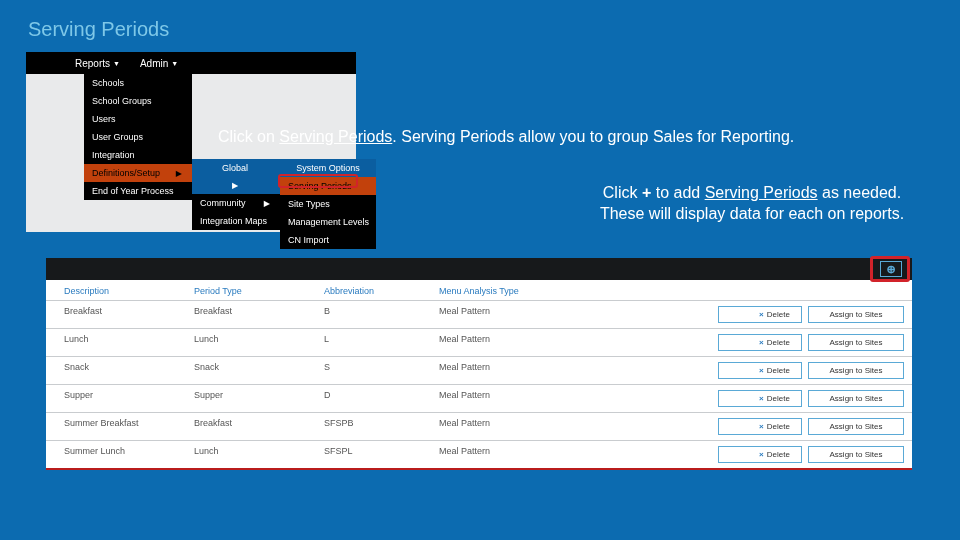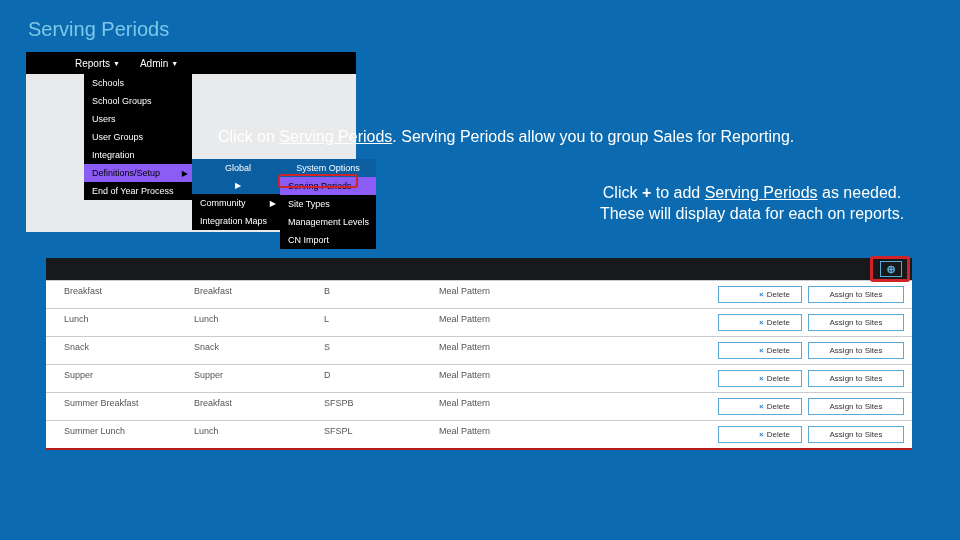--- a/index.html
+++ b/index.html
@@ -44,27 +44,27 @@
     display: flex; align-items: center; gap: 3px;
   }
   .caret-down { font-size: 7px; }
   .dropdown {
     position: absolute;
     background: #000;
     display: flex; flex-direction: column;
   }
   .dropdown-item {
     color: #fff; font-size: 9px;
-    padding: 4px 4px 4px 8px;
+    padding: 4px 10px 4px 8px;
     white-space: nowrap;
     display: flex; align-items: center; justify-content: space-between;
     gap: 8px;
   }
   .dropdown-item.sel {
-    background: #8b5cf6; color: #000;
+    background: #c2410c; color: #000;
   }
   .dropdown-item.hl {
     background: #0b5ea0; color: #fff; flex-direction: column;
   }
   .caret-right { font-size: 8px; }
   .dd1 { top: 22px; left: 58px; width: 108px; }
   .dd2 { top: 104px; left: 166px; width: 88px; }
   .dd3 { top: 104px; left: 254px; width: 96px; }
   .dd3-item-pad { padding: 4px 8px; }
   .red-box {
@@ -222,20 +222,27 @@
   <span>Click on </span><span class="u">Serving Periods</span><span>.  Serving Periods allow you to group Sales for Reporting.</span>
 </div>
 <div class="instr2">
   <span>Click </span><span class="plus">+</span><span> to add </span><span class="u">Serving Periods</span><span> as needed. These will display data for each on reports.</span>
 </div>
 
 <div class="table-zone">
   <div class="tz-topbar">
     <div class="plus-btn">⊕</div>
   </div>
+  <div class="tz-headrow">
+    <div class="col-desc">Description</div>
+    <div class="col-ptype">Period Type</div>
+    <div class="col-abbr">Abbreviation</div>
+    <div class="col-menu">Menu Analysis Type</div>
+    <div class="col-spacer"></div>
+  </div>
   <div id="rows-host">
       <div class="tz-row">
         <div class="col-desc">Breakfast</div>
         <div class="col-ptype">Breakfast</div>
         <div class="col-abbr">B</div>
         <div class="col-menu">Meal Pattern</div>
         <div class="btns">
           <div class="tbl-btn btn-del"><span class="x">×</span>Delete</div>
           <div class="tbl-btn btn-assign">Assign to Sites</div>
         </div>

